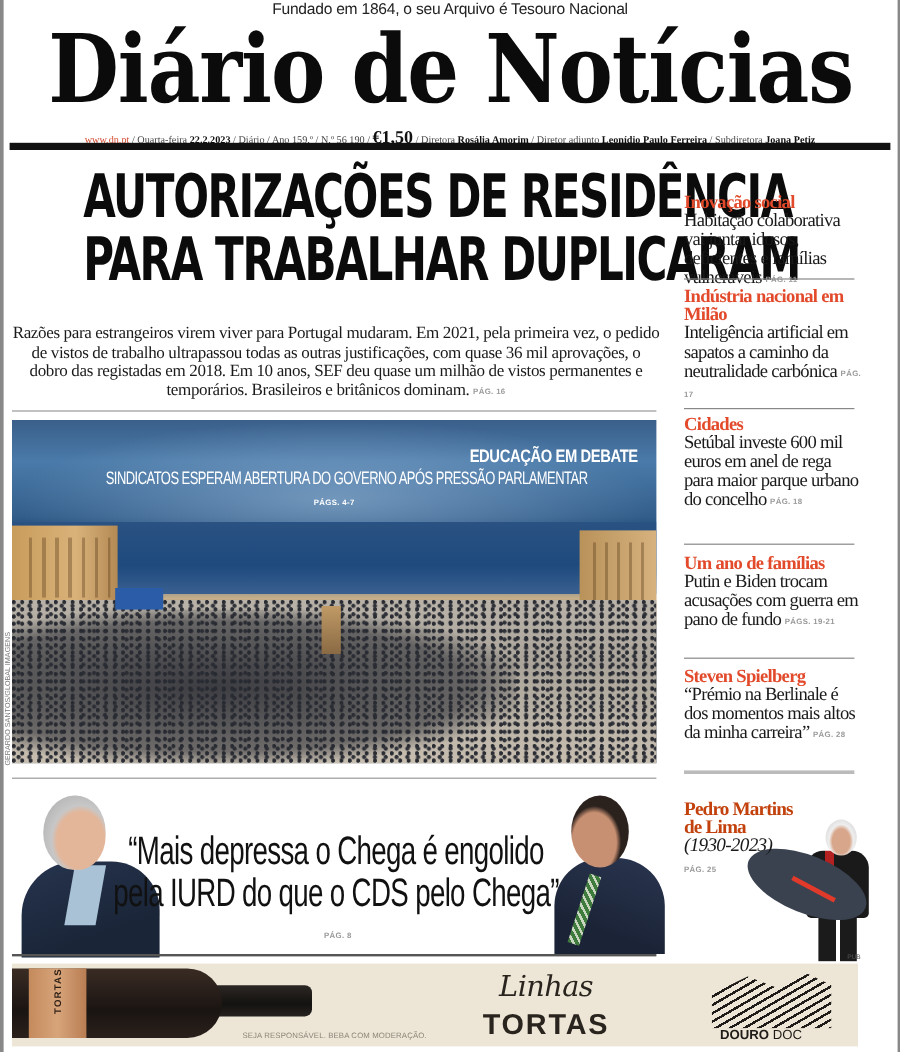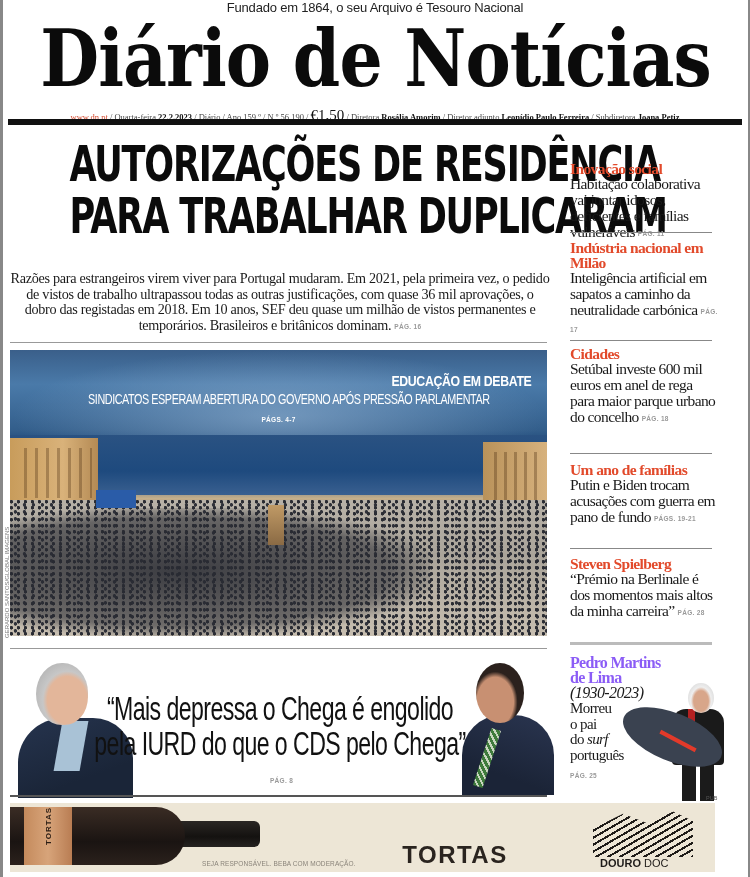--- a/index.html
+++ b/index.html
@@ -7,21 +7,21 @@
   body { position: relative; font-family: "Liberation Serif", serif; color: #111; }
   .page-frame { position: absolute; left: 0; top: 0; width: 750px; height: 877px; border-left: 3px solid #888; border-right: 2px solid #888; }
 
   .tagline { position: absolute; top: 0; left: 0; width: 750px; text-align: center; font-family: "Liberation Sans Narrow", "Liberation Sans", sans-serif; font-size: 13px; color: #222; letter-spacing: -0.2px; line-height: 16px; }
   .masthead { position: absolute; top: 14px; left: 14px; width: 722px; height: 90px; text-align: center; font-family: "DejaVu Serif", serif; font-weight: bold; font-size: 73px; line-height: 88px; color: #0b0b0b; letter-spacing: -1px; transform: scaleY(1.08); }
   .masthead span { display: inline-block; transform: scaleX(0.93); transform-origin: center; }
 
   .meta-line { position: absolute; top: 107px; left: 0; width: 750px; text-align: center; font-family: "Liberation Serif", serif; font-size: 8.5px; color: #444; white-space: nowrap; }
   .meta-line .url { color: #d44a2f; }
   .meta-line b { color: #111; }
-  .meta-line .price { font-size: 15px; font-weight: normal; color: #111; }
+  .meta-line .price { font-size: 15px; font-weight: bold; color: #111; }
   .top-rule { position: absolute; top: 119px; left: 8px; width: 734px; height: 6px; background: #111; }
 
   
   .headline { position: absolute; top: 138px; left: 10px; width: 540px; text-align: center; font-family: "Liberation Sans Narrow", "DejaVu Sans Condensed", "Liberation Sans", sans-serif; font-weight: bold; font-size: 50px; line-height: 52px; color: #0b0b0b; letter-spacing: -1.5px; }
   .headline div { transform: scaleX(0.78); transform-origin: center; white-space: nowrap; }
 
   .lede { position: absolute; top: 271px; left: 10px; width: 540px; text-align: center; font-family: "Liberation Serif", serif; font-size: 14.2px; line-height: 15.5px; color: #1a1a1a; letter-spacing: -0.3px; }
   .pag { font-family: "Liberation Sans", sans-serif; font-size: 6.5px; color: #999; font-weight: bold; letter-spacing: 0.3px; margin-left: 3px; vertical-align: 1px; }
   .rule-thin { position: absolute; height: 1px; background: #999; }
 
@@ -68,21 +68,21 @@
   .nuno-pag { position: absolute; top: 125px; left: 0; width: 100%; text-align: center; }
 
   
   .sidebar { position: absolute; top: 141px; left: 570px; width: 150px; }
   .sb-item { position: absolute; left: 0; width: 150px; }
   .sb-title { font-family: "Liberation Serif", serif; font-weight: bold; font-size: 15.5px; line-height: 15px; color: #e24a2b; letter-spacing: -0.6px; }
   .sb-text { font-family: "Liberation Serif", serif; font-size: 15.5px; line-height: 16px; color: #1a1a1a; letter-spacing: -0.6px; }
   .sb-rule { position: absolute; left: 0; width: 142px; height: 1px; background: #888; }
 
   .pedro { position: absolute; top: 655px; left: 570px; width: 170px; height: 143px; }
-  .pedro-title { font-family: "Liberation Serif", serif; font-weight: bold; font-size: 16px; line-height: 15px; color: #8b5cf6; letter-spacing: -0.7px; position: relative; z-index: 2; }
+  .pedro-title { font-family: "Liberation Serif", serif; font-weight: bold; font-size: 16px; line-height: 15px; color: #c2410c; letter-spacing: -0.7px; position: relative; z-index: 2; margin-top: 12px; }
   .pedro-dates { font-family: "Liberation Serif", serif; font-style: italic; font-size: 16px; line-height: 16px; color: #1a1a1a; letter-spacing: -0.6px; position: relative; z-index: 2; }
   .pedro-text { font-family: "Liberation Serif", serif; font-size: 15px; line-height: 15.5px; color: #1a1a1a; letter-spacing: -0.6px; position: relative; z-index: 2; }
   .surfer { position: absolute; left: 50px; top: 28px; width: 120px; height: 118px; }
   .surfer .s-head { position: absolute; left: 68px; top: 0; width: 26px; height: 30px; border-radius: 50%; background: radial-gradient(ellipse at 50% 60%, #d8a68a 0 40%, #eee 55%, #ccc); }
   .surfer .s-body { position: absolute; left: 52px; top: 26px; width: 52px; height: 56px; border-radius: 14px 14px 4px 4px; background: linear-gradient(90deg, #1a1a1a 0 30%, #b42121 30% 45%, #1a1a1a 45%); }
   .surfer .s-legs { position: absolute; left: 62px; top: 80px; width: 32px; height: 38px; background: linear-gradient(90deg, #1b1b1b 0 45%, transparent 45% 55%, #1b1b1b 55%); }
   .surfer .board { position: absolute; left: 0; top: 30px; width: 105px; height: 48px; border-radius: 50%; background: #3a4250; transform: rotate(22deg); }
   .surfer .bolt { position: absolute; left: 38px; top: 56px; width: 40px; height: 4px; background: #e23a2a; transform: rotate(28deg); }
 
   
@@ -206,35 +206,30 @@
     <div class="s-body"></div>
     <div class="s-head"></div>
     <div class="board"></div>
     <div class="bolt"></div>
   </div>
   <div class="pedro-title">
     <div>Pedro Martins</div>
     <div>de Lima</div>
   </div>
   <div class="pedro-dates">(1930-2023)</div>
-  <div class="pedro-text">
-    <div>Morreu</div>
-    <div>o pai</div>
-    <div><span>do </span><i>surf</i></div>
-    <div>português</div>
-  </div>
   <div style="position:relative; z-index:2; margin-top:2px;"><span class="pag" style="margin-left:0">PÁG. 25</span></div>
 </div>
 
 <div class="pub">PUB</div>
 <div class="ad">
   <div class="bottle">
     <div class="neck"></div>
     <div class="body"></div>
     <div class="label">
         <span>TORTAS</span>
       </div>
   </div>
   <div class="ad-disclaimer">SEJA RESPONSÁVEL. BEBA COM MODERAÇÃO.</div>
+  <div class="ad-script">Linhas</div>
   <div class="ad-brand">TORTAS</div>
   <div class="vineyard"></div>
   <div class="ad-doc"><b>DOURO</b> <span>DOC</span></div>
 </div>
 
 </body></html>

